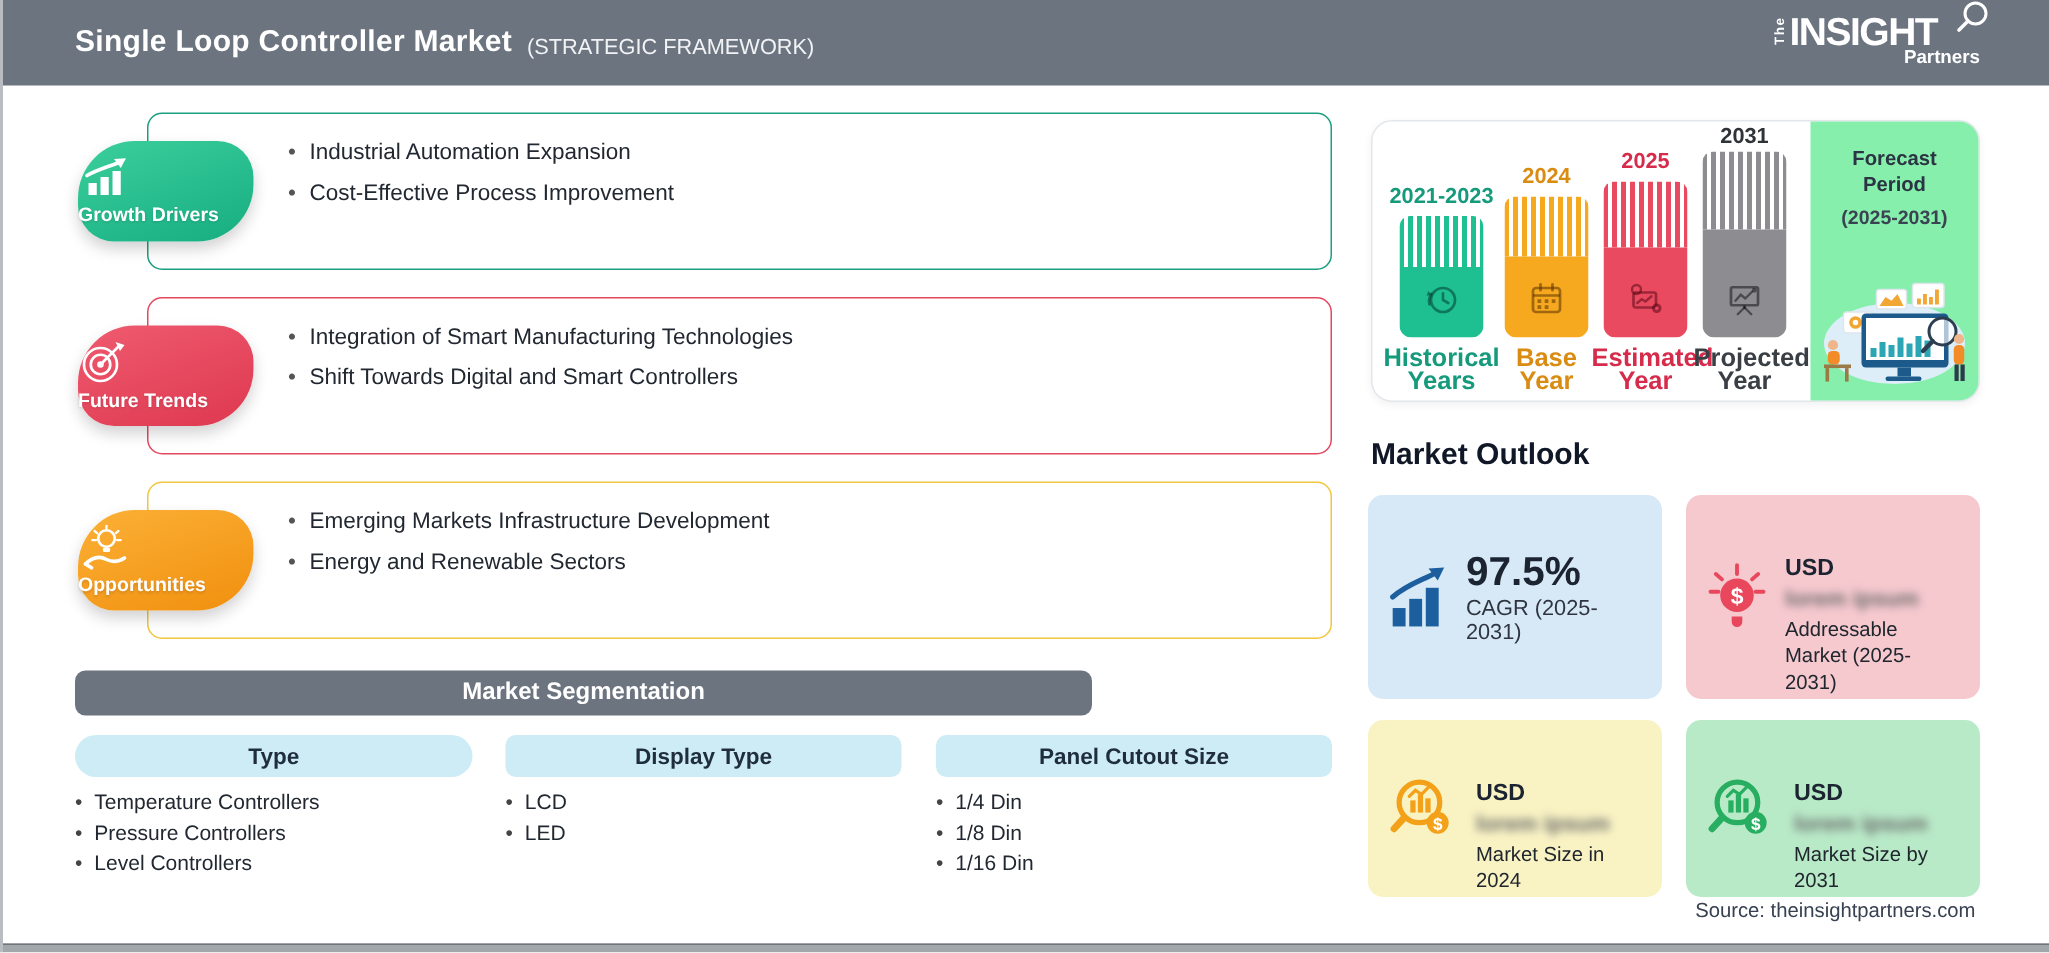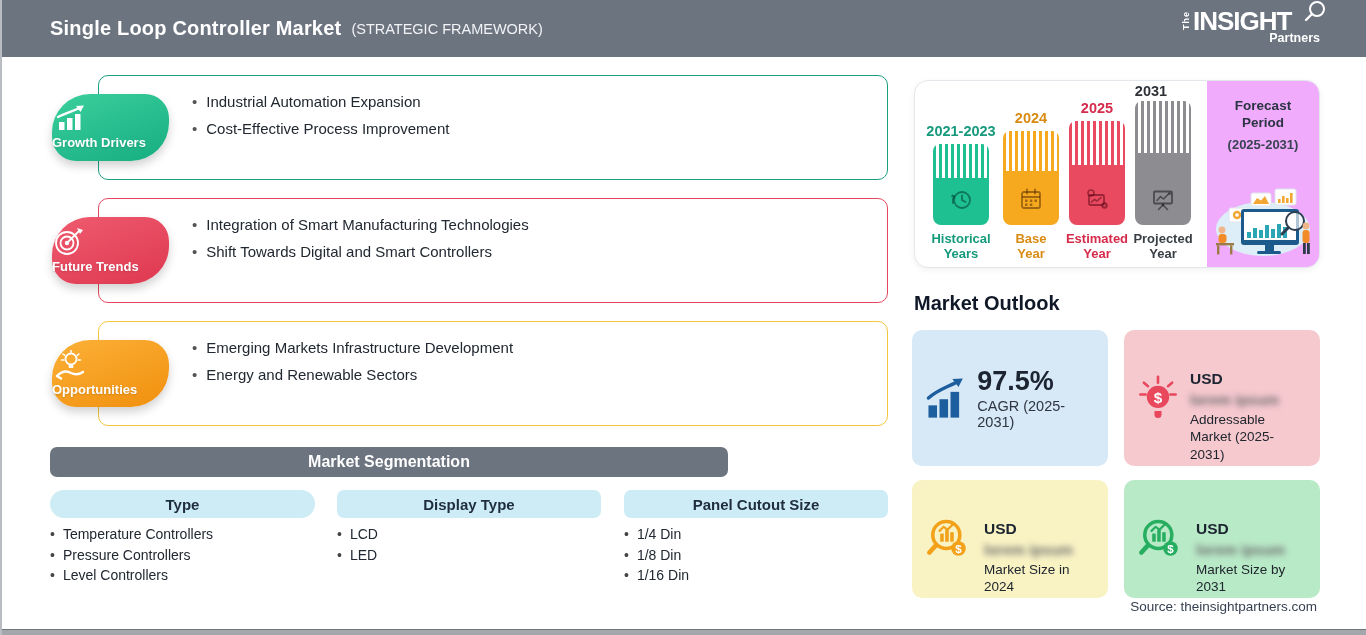--- a/index.html
+++ b/index.html
@@ -3,21 +3,21 @@
 <meta charset="utf-8">
 <style>
   * { margin:0; padding:0; box-sizing:border-box; }
   body { font-family:"Liberation Sans", sans-serif; background:#e9eaec; }
   #page { position:relative; width:1366px; height:635px; background:#ffffff;
           overflow:hidden; border-left:2px solid #b9bdc1; }
 
   
   .header { position:absolute; left:0; top:0; width:1366px; height:57px;
             background:#6c7480; display:flex; align-items:center; }
-  .title-wrap { margin-left:48px; color:#fff; display:flex; align-items:center; gap:10px; }
+  .title-wrap { margin-left:48px; color:#fff; display:flex; align-items:flex-end; gap:10px; }
   .page-title { font-size:20px; font-weight:700; letter-spacing:.2px; }
   .page-subtitle { font-size:14.5px; font-weight:500; color:#f1f3f5; }
   .logo { position:absolute; right:56px; top:8px; color:#fff; width:130px; }
   .logo-row { display:flex; align-items:center; position:relative; }
   .logo-the { writing-mode:vertical-rl; transform:rotate(180deg); font-size:9px;
               font-weight:700; letter-spacing:1px; margin-right:2px; line-height:1; }
   .logo-insight { font-size:26px; font-weight:800; letter-spacing:-1px; line-height:1; }
   .logo-lens { position:absolute; right:-16px; top:-8px; }
   .logo-partners { text-align:right; font-size:12.5px; font-weight:700; margin-top:-3px; margin-right:-8px; }
 
@@ -72,29 +72,29 @@
   .cap-r { height:44px; background:repeating-linear-gradient(90deg,#e94a5f 0 3px,#fff 3px 6px); }
   .cap-k { height:52px; background:repeating-linear-gradient(90deg,#8d8d91 0 3px,#fff 3px 6px); }
   .sol-g { height:47px; background:#1ec092; }
   .sol-o { height:54px; background:#f6a81f; }
   .sol-r { height:60px; background:#e94a5f; }
   .sol-k { height:72px; background:#8d8d91; }
   .tl-year { position:absolute; font-weight:800; font-size:14.5px; text-align:center; }
   .ty-g { left:2px;  top:42px; width:88px; color:#169a7c; }
   .ty-o { left:88px; top:29px; width:56px; color:#d98b12; }
   .ty-r { left:154px; top:19px; width:56px; color:#d62b4b; }
-  .ty-k { left:208px; top:2px;  width:56px; color:#2f3337; }
-  .tl-caption { position:absolute; top:150px; font-size:13px; font-weight:700; text-align:center;
+  .ty-k { left:220px; top:2px;  width:56px; color:#2f3337; }
+  .tl-caption { position:absolute; top:150px; font-size:17px; font-weight:700; text-align:center;
                 line-height:15px; white-space:pre-line; }
   .tc-g { left:6px;   width:80px; color:#169a7c; }
   .tc-o { left:78px;  width:76px; color:#d98b12; }
   .tc-r { left:146px; width:72px; color:#d62b4b; }
   .tc-k { left:214px; width:68px; color:#3a3f45; }
   .forecast-panel { position:absolute; right:0; top:0; width:112px; height:186px;
-                    background:#f0abfc; border-radius:0 13px 13px 0; text-align:center; }
+                    background:#86efac; border-radius:0 13px 13px 0; text-align:center; }
   .forecast-title { margin-top:16px; font-size:13.5px; font-weight:700; color:#2b3442;
                     line-height:17px; white-space:pre-line; }
   .forecast-range { margin-top:6px; font-size:13px; font-weight:600; color:#3a4352; }
   .forecast-illustration { position:absolute; bottom:6px; left:4px; }
 
   
   .outlook-title { position:absolute; left:912px; top:292px; font-size:20px; font-weight:700; color:#101828; }
   .mo-card { position:absolute; border-radius:10px; display:flex; align-items:center; padding:0 14px; gap:12px; }
   .mo-1 { left:910px;  top:330px; width:196px; height:136px; background:#d7e9f6; }
   .mo-2 { left:1122px; top:330px; width:196px; height:136px; background:#f6c9cf; }

